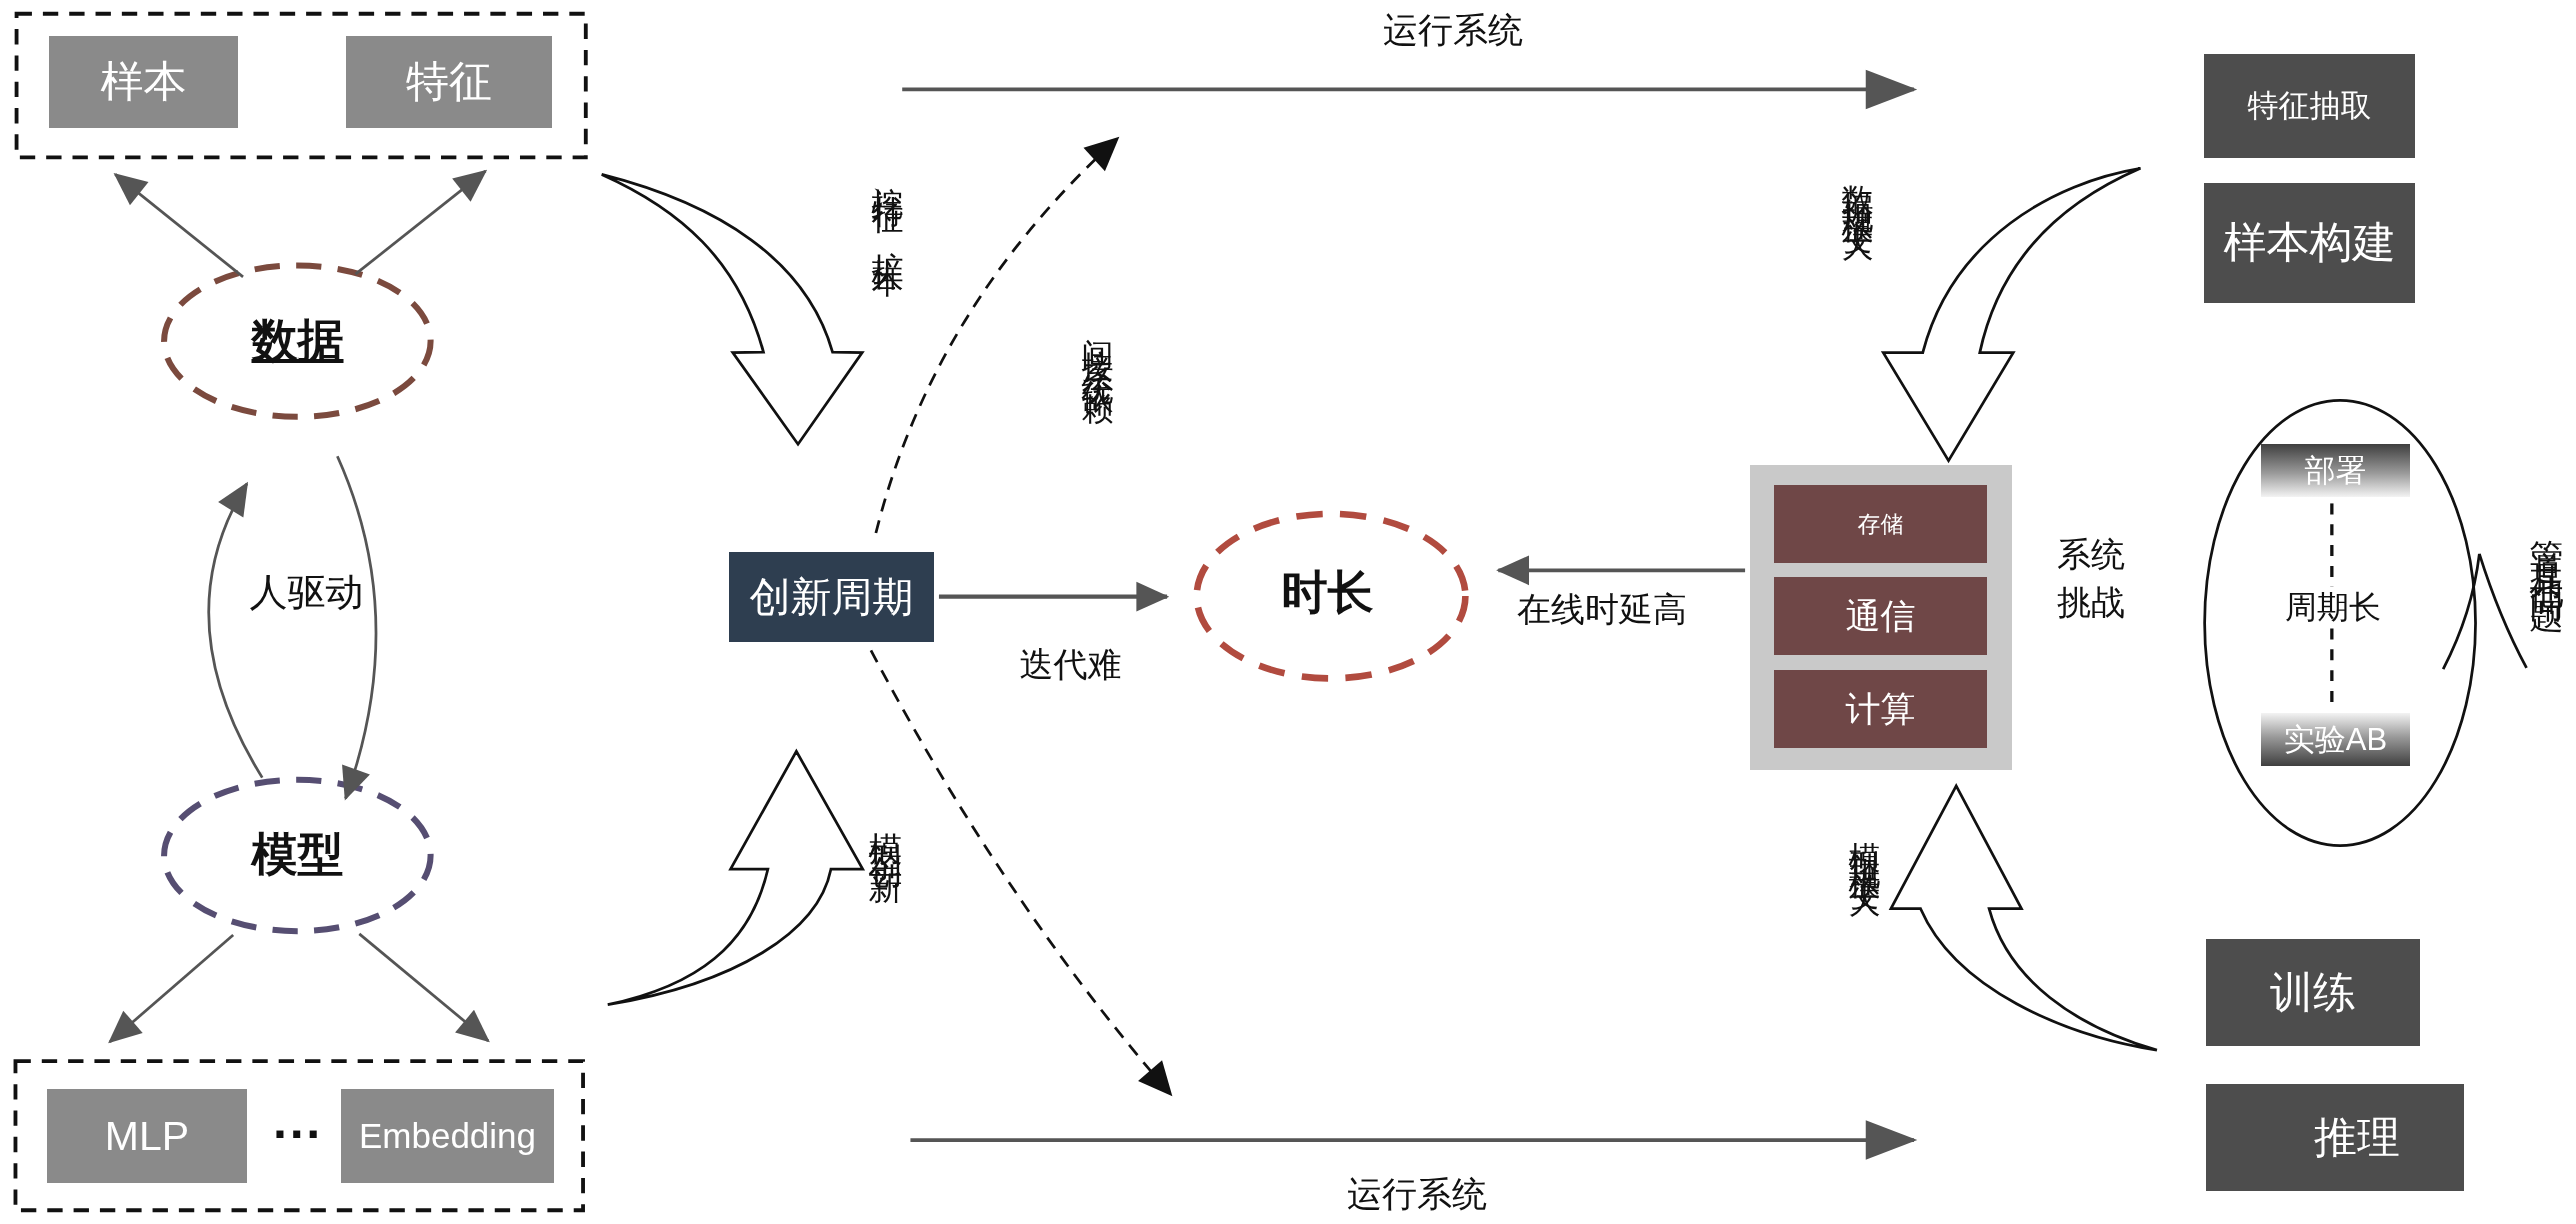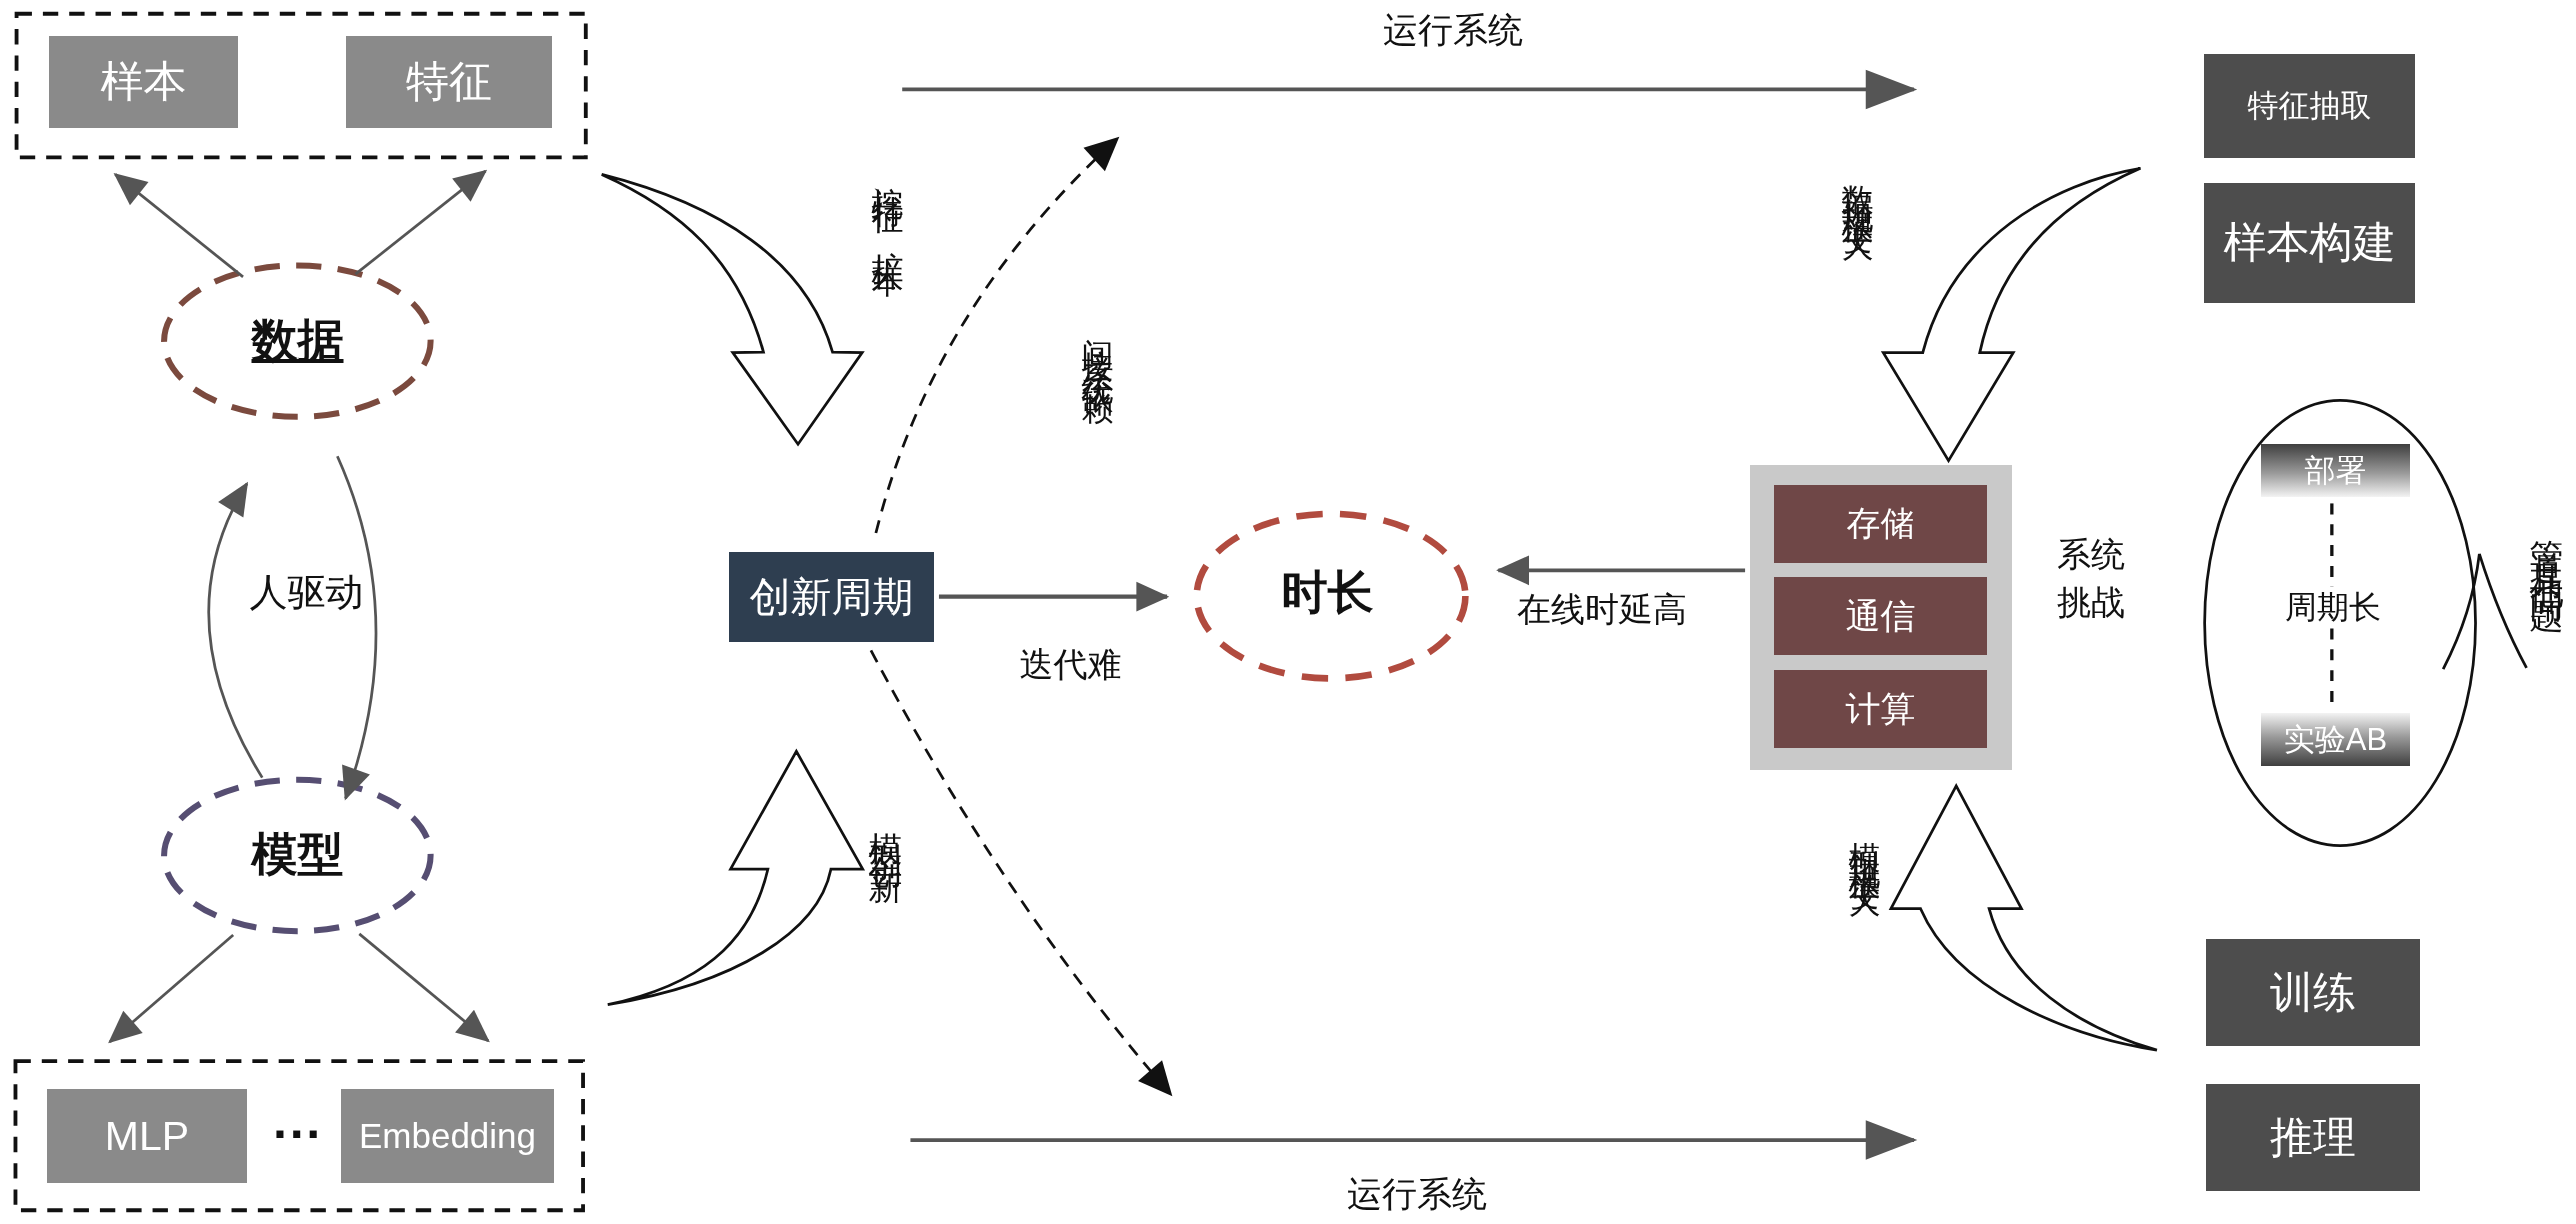--- a/index.html
+++ b/index.html
@@ -91,30 +91,30 @@
 
   <div class="box bg-navy" style="left:729px;top:552px;width:205px;height:90px;font-size:41px;">创新周期</div>
 
   <div class="lbl" style="left:1316px;top:5.5px;width:274px;height:50px;font-size:35px;">运行系统</div>
   <div class="lbl" style="left:1280px;top:1169px;width:274px;height:50px;font-size:35px;">运行系统</div>
 
   <div class="lbl" style="left:961px;top:641px;width:219px;height:48px;font-size:34px;">迭代难</div>
   <div class="lbl" style="left:1465px;top:586px;width:274px;height:48px;font-size:34px;">在线时延高</div>
 
   <div class="box" style="left:1750px;top:465px;width:262px;height:305px;background:#c9c9c9;"></div>
-  <div class="box bg-maroon" style="left:1774px;top:485px;width:213px;height:78px;font-size:34px;">存储</div>
+  <div class="box bg-maroon" style="left:1774px;top:485px;width:213px;height:78px;font-size:23px;">存储</div>
   <div class="box bg-maroon" style="left:1774px;top:577px;width:213px;height:78px;font-size:35px;">通信</div>
   <div class="box bg-maroon" style="left:1774px;top:670px;width:213px;height:78px;font-size:35px;">计算</div>
   <div class="lbl" style="left:2036px;top:533px;width:110px;height:44px;font-size:34px;">系统</div>
   <div class="lbl" style="left:2036px;top:581px;width:110px;height:44px;font-size:34px;">挑战</div>
 
   <div class="box bg-dark" style="left:2204px;top:54px;width:211px;height:104px;font-size:31px;">特征抽取</div>
   <div class="box bg-dark" style="left:2204px;top:183px;width:211px;height:120px;font-size:43px;font-family:Liberation Mono, monospace;">样本构建</div>
   <div class="box bg-dark" style="left:2206px;top:939px;width:214px;height:107px;font-size:43px;">训练</div>
-  <div class="box bg-dark" style="left:2206px;top:1084px;width:214px;height:107px;font-size:43px;">推理</div>
+  <div class="box bg-dark" style="left:2206px;top:1084px;width:214px;height:107px;font-size:43px;padding-left:44px;">推理</div>
 
   <div class="box grad-down" style="left:2261px;top:444px;width:149px;height:53px;font-size:31px;">部署</div>
   <div class="lbl" style="left:2267px;top:587px;width:132px;height:41px;font-size:32px;background:#ffffff;">周期长</div>
   <div class="box grad-up" style="left:2261px;top:713px;width:149px;height:53px;font-size:31px;">实验AB</div>
 
   <div class="vtext" style="left:888px;top:162px;font-size:32px;letter-spacing:7.7px;">挖特征、扩样本</div>
   <div class="vtext" style="left:1098px;top:313px;font-size:32px;letter-spacing:11px;">间接系统依赖</div>
   <div class="vtext" style="left:1858px;top:160px;font-size:32px;letter-spacing:8.8px;">数据规模变大</div>
   <div class="vtext" style="left:1865px;top:816px;font-size:32px;letter-spacing:8.8px;">模型规模变大</div>
   <div class="vtext" style="left:886px;top:805px;font-size:34px;letter-spacing:12px;">模型创新</div>

